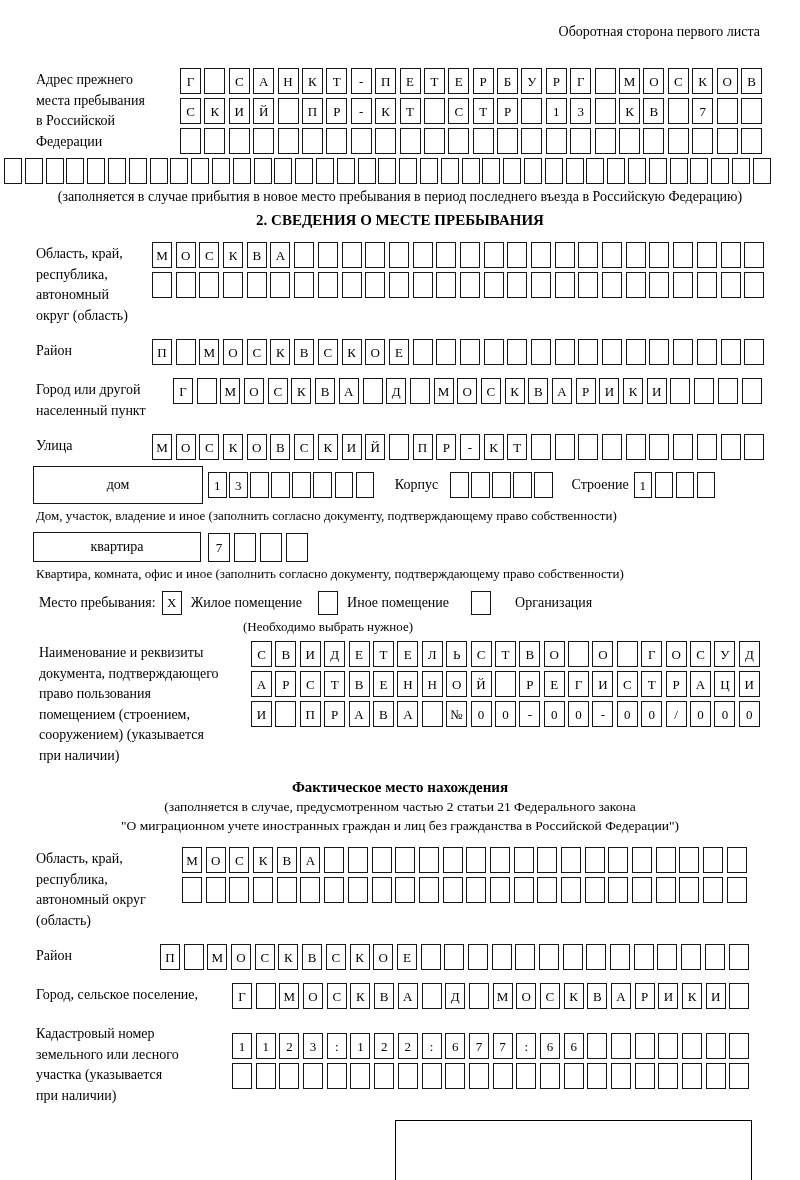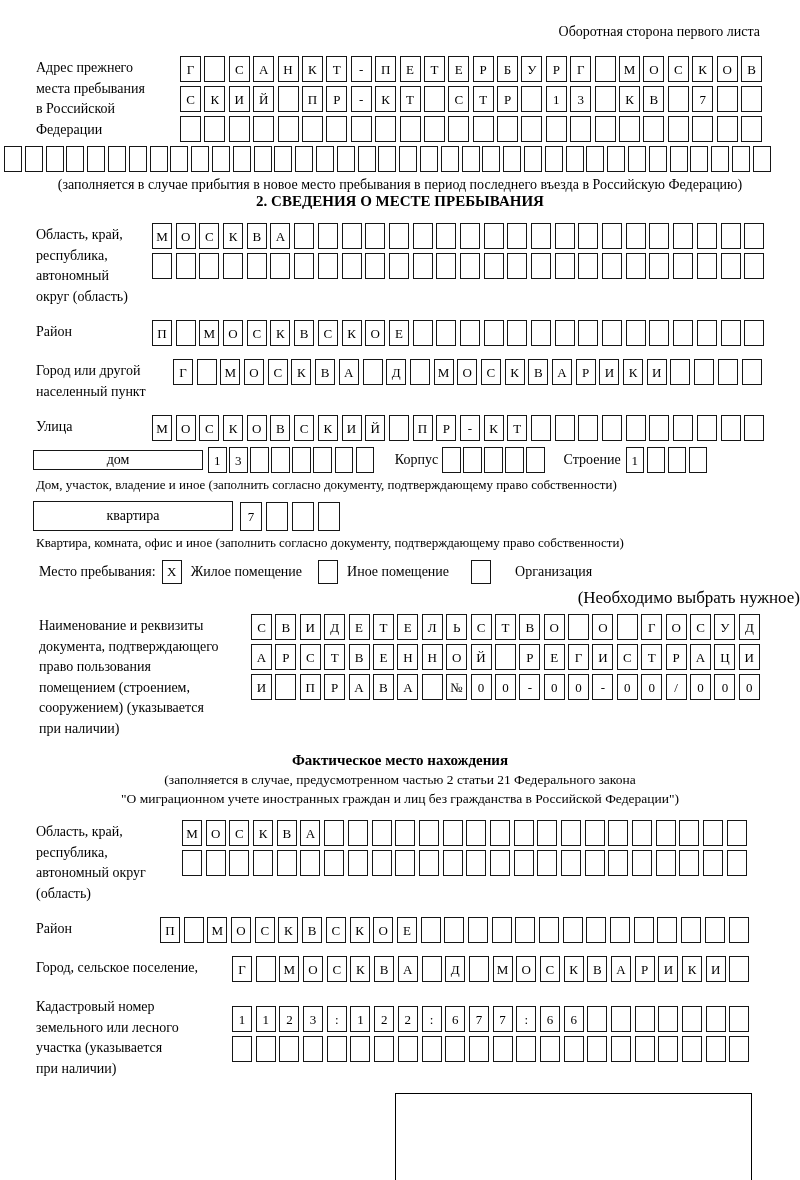--- a/index.html
+++ b/index.html
@@ -32,58 +32,58 @@
   
   .field{ display:flex; margin-left:36px; margin-top:13px; }
   .flabel{ flex:none; font-size:14px; line-height:20.5px; padding-top:2px; }
   .flabel .lline{ white-space:nowrap; }
   .w116{ width:116px; } .w137{ width:137px; } .w144{ width:144px; }
   .w124{ width:124px; } .w146{ width:146px; } .w196{ width:196px; }
   .w212{ width:212px; }
   .frows{ display:flex; flex-direction:column; gap:4px; }
   .caption-center{ text-align:center; font-size:14px; margin-top:5px; }
   .caption-left{ font-size:13px; margin:4px 0 3px 36px; }
-  .sec-title{ text-align:center; font-weight:bold; font-size:15px; }
+  .sec-title{ text-align:center; font-weight:bold; font-size:15px; margin-top:7px; }
   .row-full{ margin:4px 0 0 4px; }
   
   .house-row{ display:flex; align-items:center; margin:6px 0 0 33px; }
   .named-box{
-    border:1.6px solid #161616; height:20px;
+    border:1.6px solid #161616; height:38px;
     display:flex; align-items:center; justify-content:center;
     font-size:14px; flex:none;
   }
   .house-box{ width:170px; margin-right:5px; }
-  .apt-box{ width:200px; height:30px; margin-right:7px; }
+  .apt-box{ width:168px; height:30px; margin-right:7px; }
   .inline-lab{ font-size:14px; flex:none; }
   .apt-row{ display:flex; align-items:center; margin:8px 0 0 33px; }
   
   .stay-row{ display:flex; align-items:center; margin:9px 0 0 39px; font-size:14px; }
   .checkbox{
     flex:none; width:20px; height:24px;
     border:1.6px solid #161616;
     display:inline-flex; align-items:center; justify-content:center;
     font-size:13px;
   }
-  .stay-note{ font-size:17px; margin:4px 0 0 243px;text-align:right; }
+  .stay-note{ font-size:13px; margin:4px 0 0 243px; }
   
   .fact-title{ text-align:center; font-weight:bold; font-size:15px; margin-top:13px; }
   .fact-note{ text-align:center; font-size:13.5px; margin-top:3px; }
   .cad-rows{ margin-top:11px; }
   .stamp-box{
     width:357px; height:176px;
     border:1.8px solid #000;
     margin:14px 0 0 395px;
   }
 </style>
 </head>
 <body>
 
 <div class="header-note">Оборотная сторона первого листа</div>
 
-<div class="field" style="margin-top:16px">
+<div class="field" style="margin-top:28px">
   <div class="flabel w144">
     <div class="lline">Адрес прежнего</div>
     <div class="lline">места пребывания</div>
     <div class="lline">в Российской</div>
     <div class="lline">Федерации</div>
   </div>
   <div class="frows">
     <div class="cellrow cells-a">
         <span class="cell">Г</span>
         <span class="cell"> </span>
@@ -383,21 +383,21 @@
   <div class="cellrow cells-house">
       <span class="cell">1</span>
       <span class="cell">3</span>
       <span class="cell"></span>
       <span class="cell"></span>
       <span class="cell"></span>
       <span class="cell"></span>
       <span class="cell"></span>
       <span class="cell"></span>
     </div>
-  <div class="inline-lab" style="margin-left:18px;margin-right:4px">Корпус</div>
+  <div class="inline-lab" style="margin-left:18px;margin-right:12px">Корпус</div>
   <div class="cellrow cells-house">
       <span class="cell"></span>
       <span class="cell"></span>
       <span class="cell"></span>
       <span class="cell"></span>
       <span class="cell"></span>
     </div>
   <div class="inline-lab" style="margin-left:16px;margin-right:5px">Строение</div>
   <div class="cellrow cells-house">
       <span class="cell">1</span>

